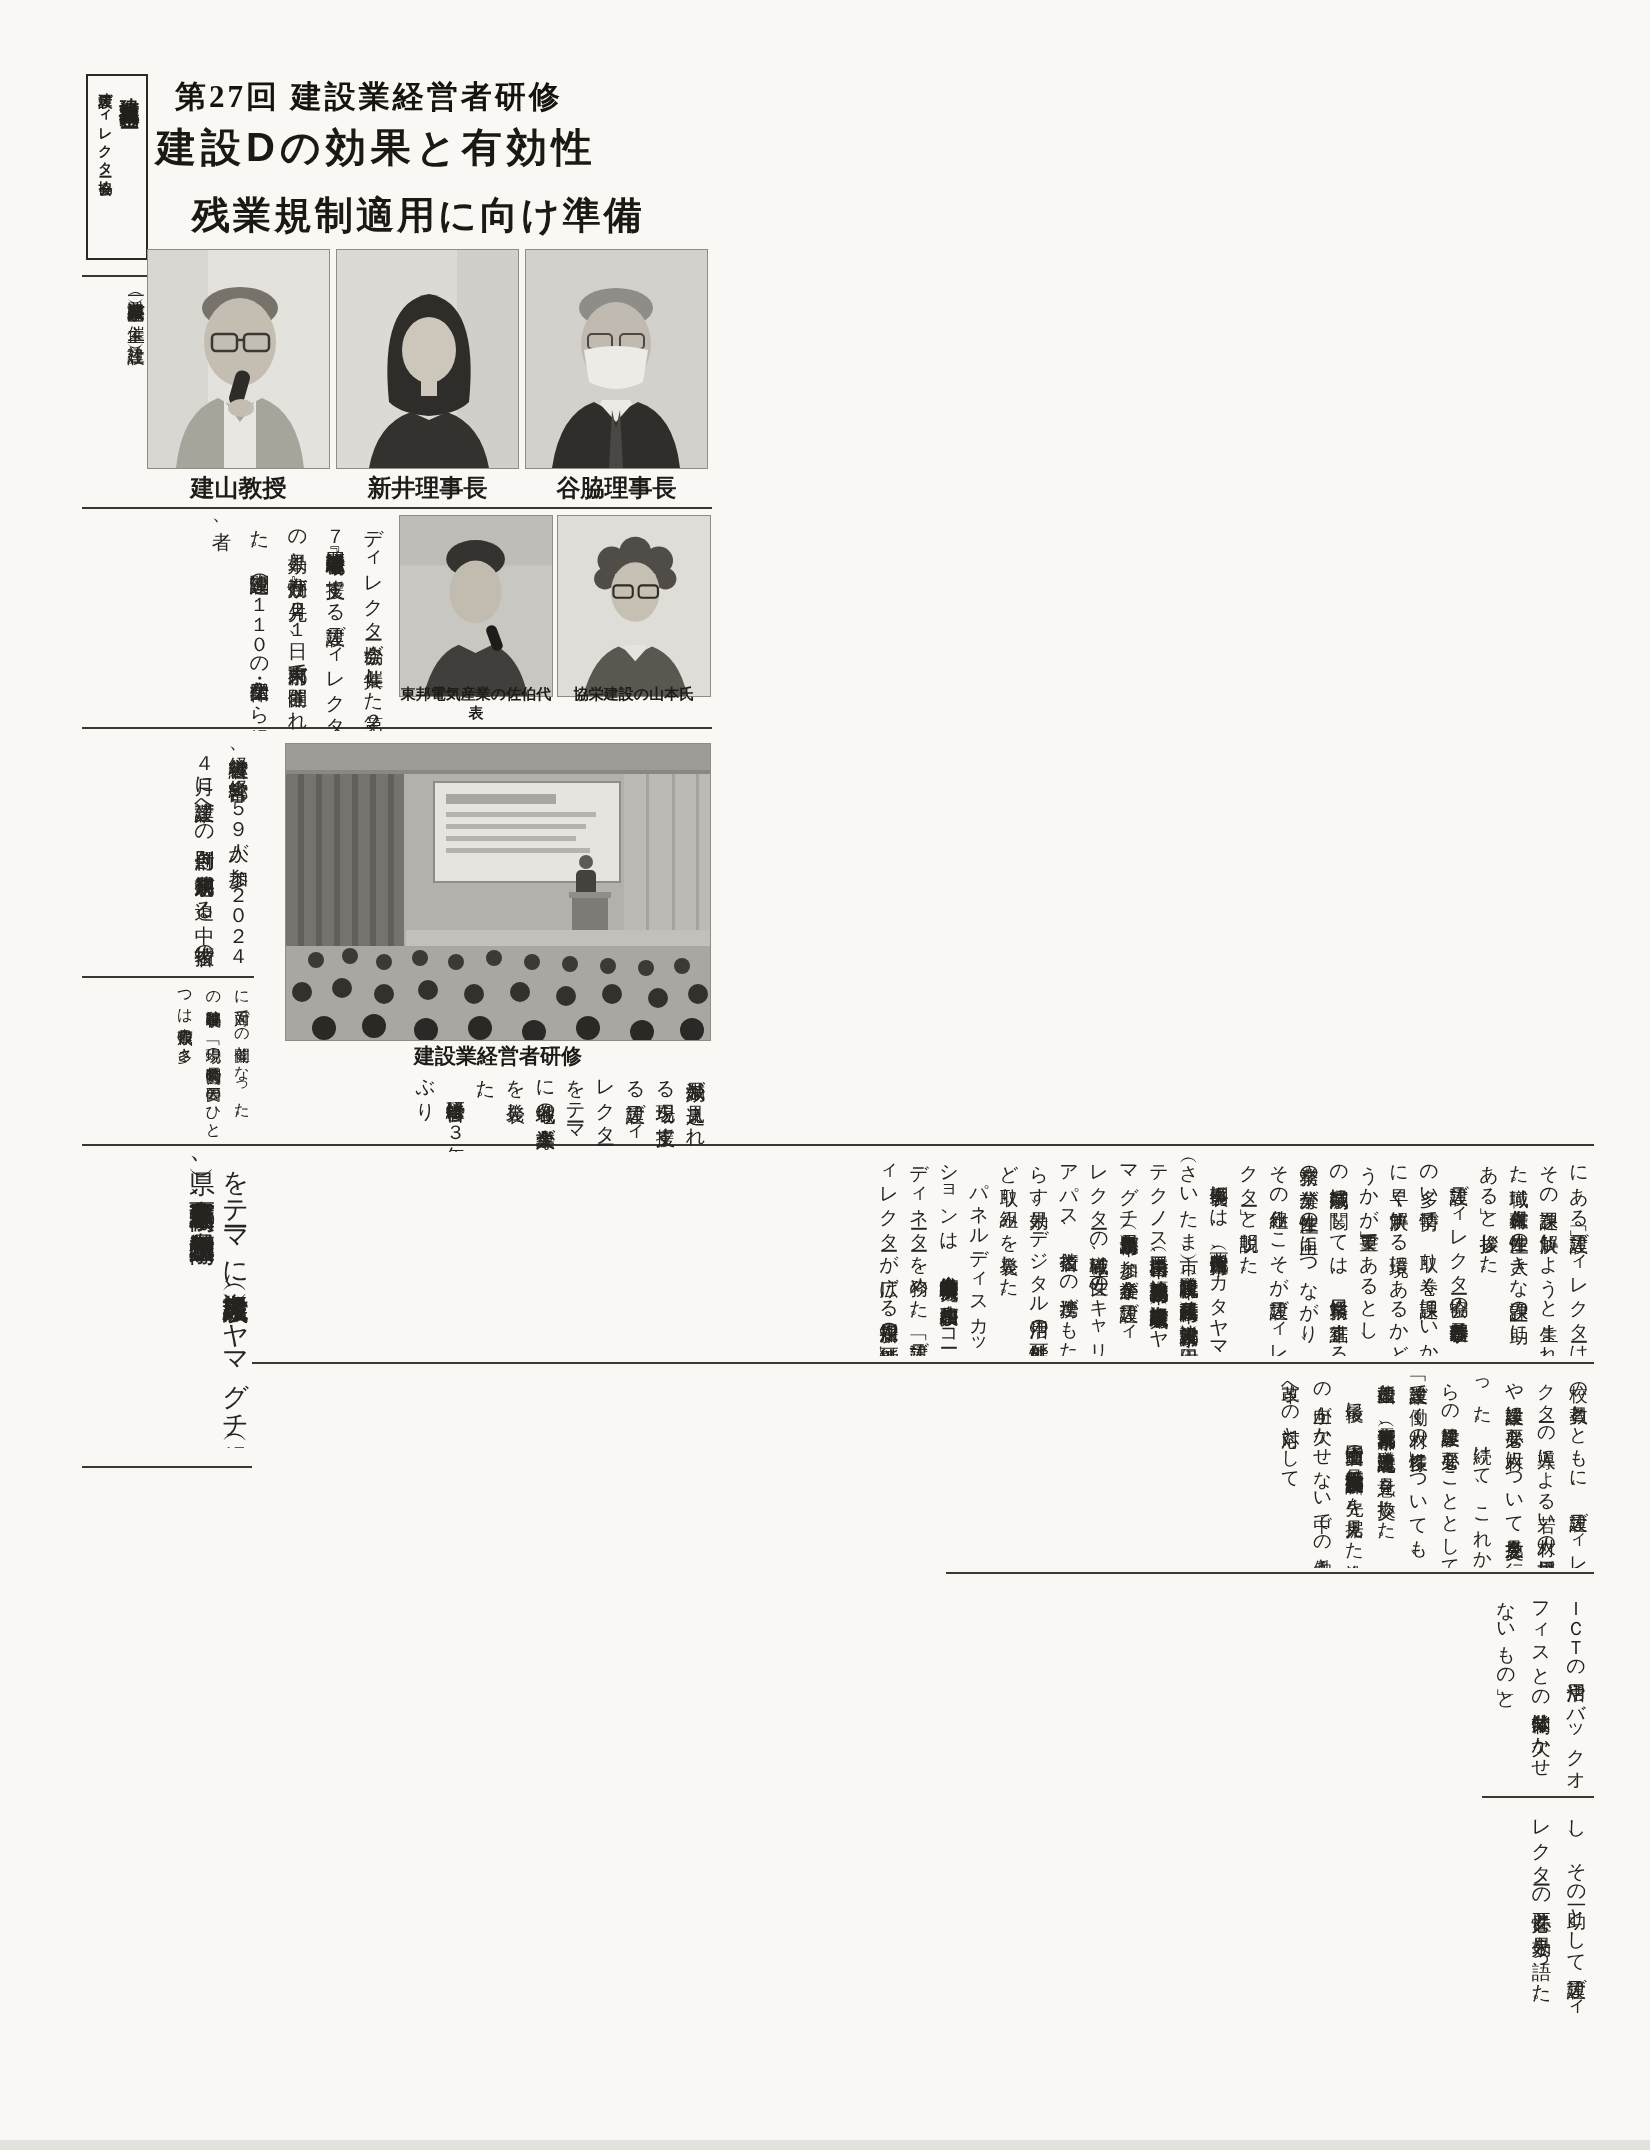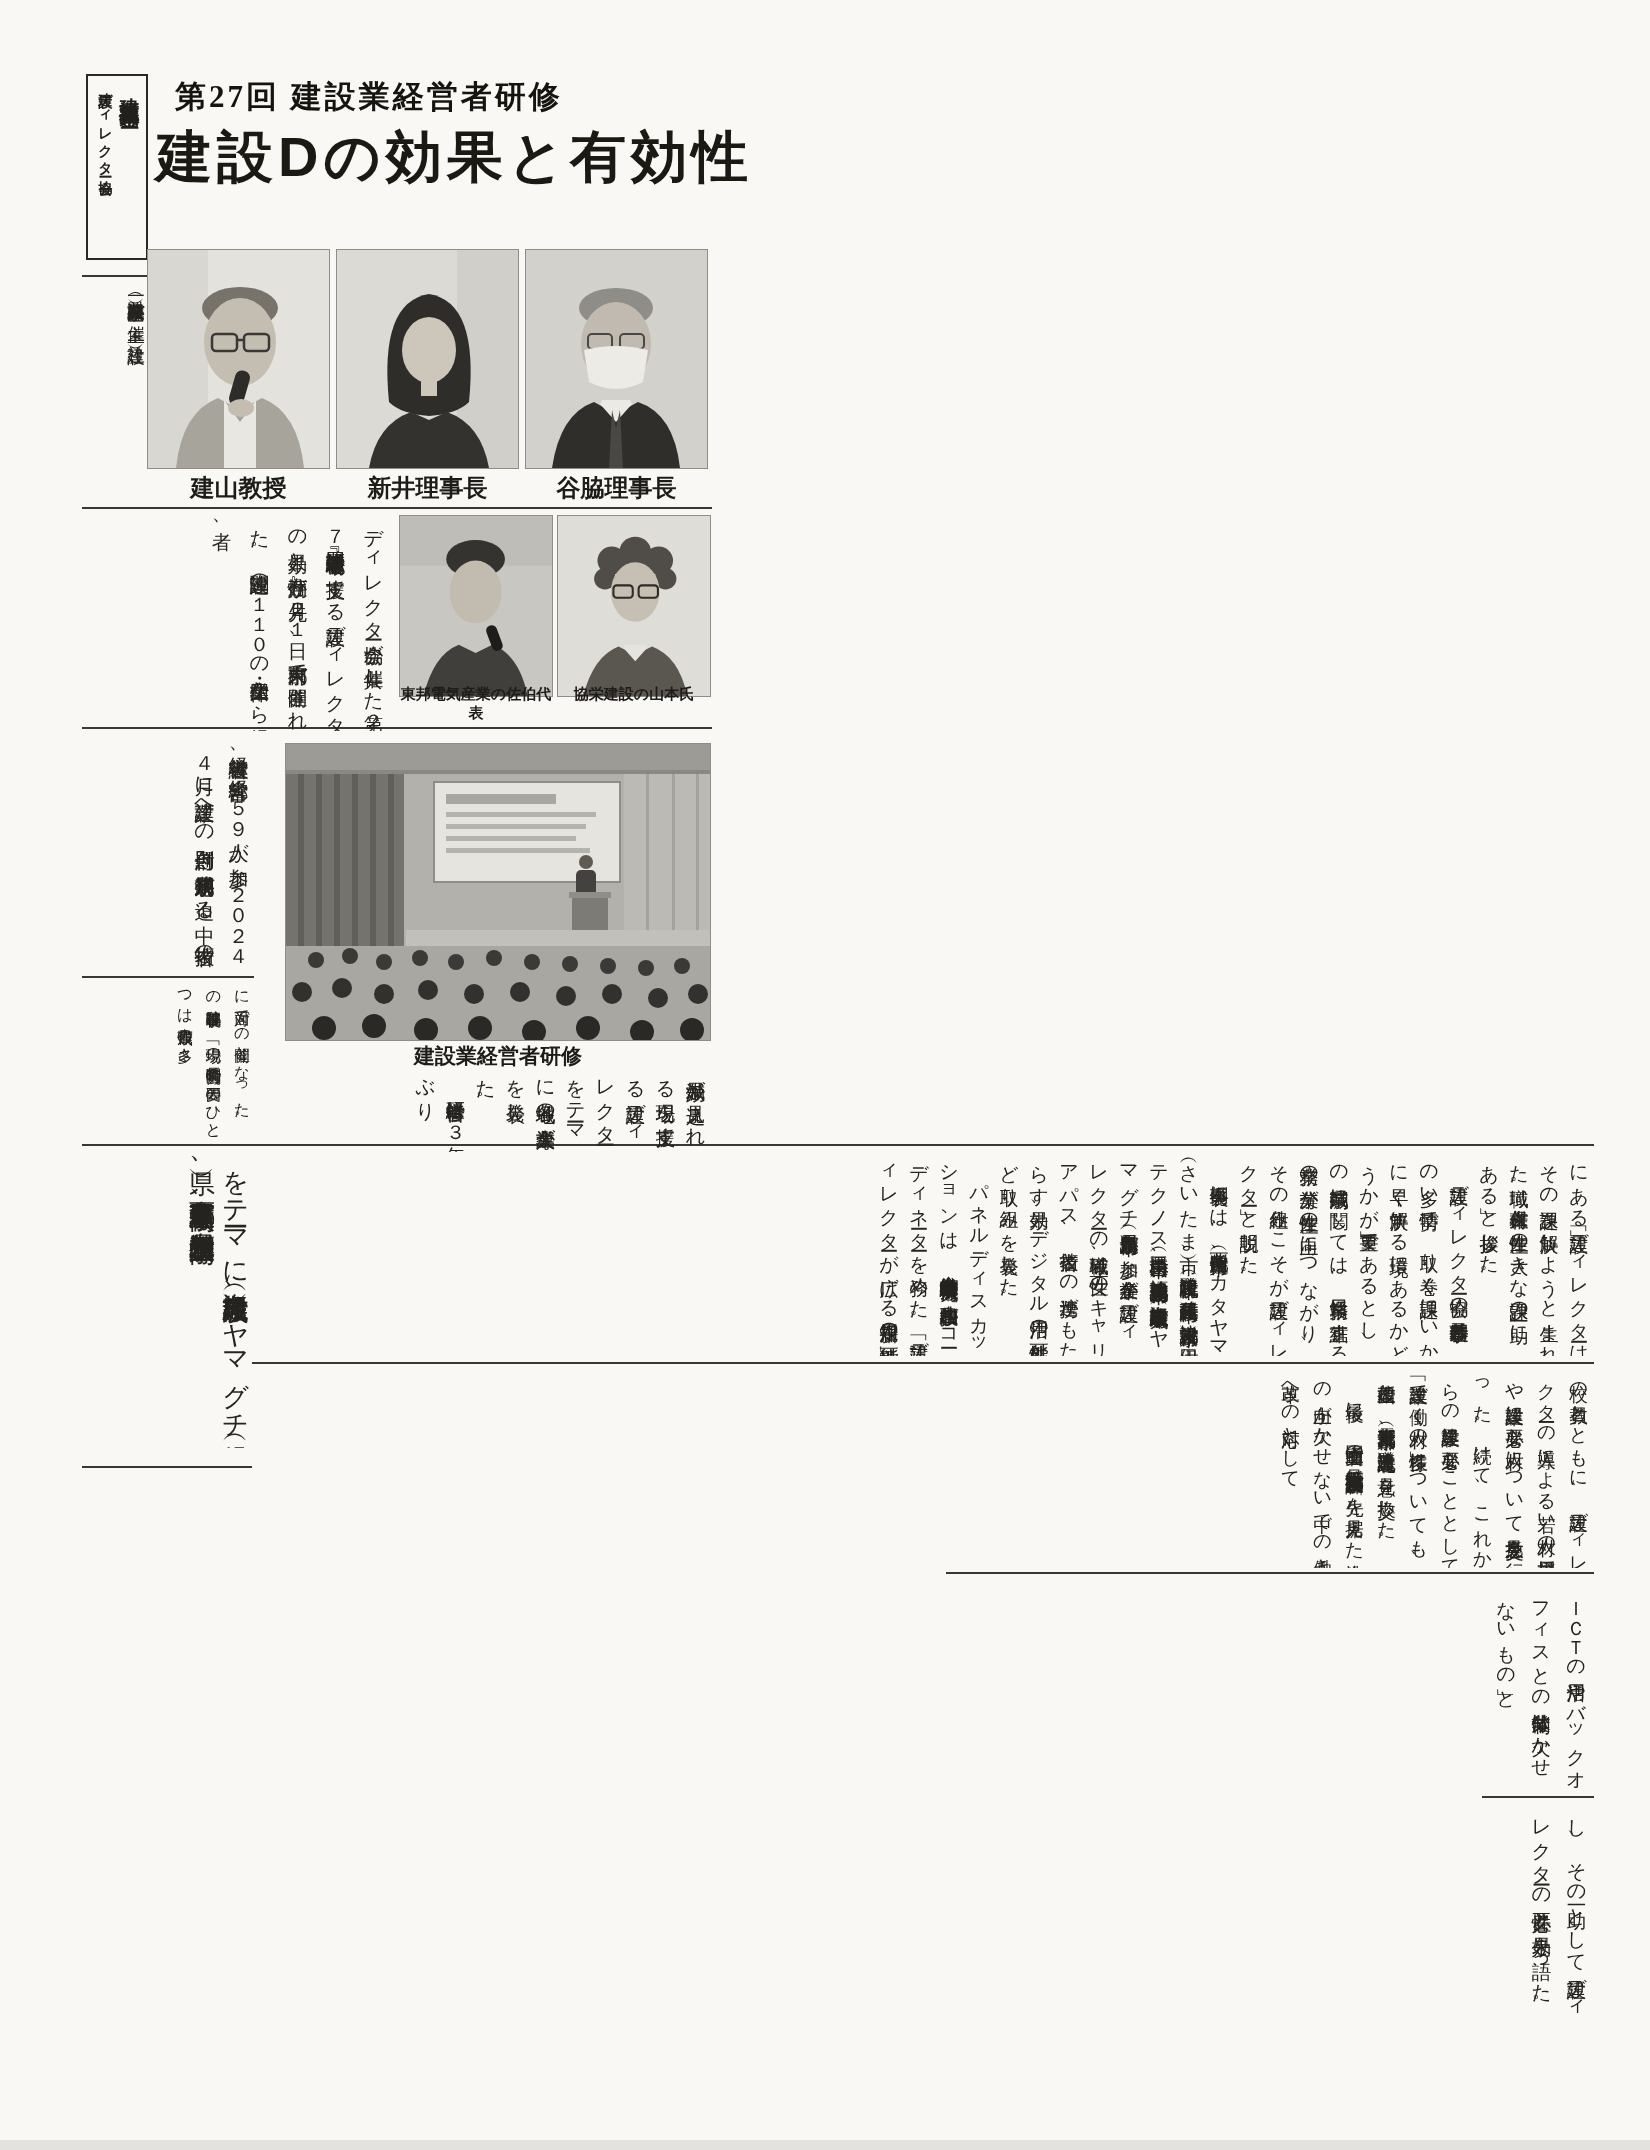--- a/index.html
+++ b/index.html
@@ -7,21 +7,21 @@
   .page{position:absolute;inset:0;}
   
   .masthead{position:absolute;left:86px;top:74px;width:62px;height:186px;border:2.5px solid #2b2924;
     writing-mode:vertical-rl;padding:6px 3px;box-sizing:border-box;color:#22201c;
     font-family:"Liberation Sans","DejaVu Sans",sans-serif;}
   .masthead .m1{font-size:20px;font-weight:700;letter-spacing:2px;line-height:26px;}
   .masthead .m2{font-size:14px;font-weight:600;letter-spacing:1px;line-height:22px;}
   
   .kicker{position:absolute;left:175px;top:76px;font-size:31px;font-weight:700;letter-spacing:3px;
     color:#16140f;font-family:"Liberation Serif","DejaVu Serif",serif;}
-  .title{position:absolute;left:156px;top:120px;margin:0;font-size:56px;font-weight:700;letter-spacing:5px;
+  .title{position:absolute;left:156px;top:120px;margin:0;font-size:40px;font-weight:700;letter-spacing:5px;
     color:#1b1914;font-family:"Liberation Sans","DejaVu Sans",sans-serif;}
   .subtitle{position:absolute;left:192px;top:190px;font-size:38px;font-weight:700;letter-spacing:3px;
     color:#1b1914;font-family:"Liberation Sans","DejaVu Sans",sans-serif;}
   
   .vtext{position:absolute;writing-mode:vertical-rl;white-space:pre-line;overflow:hidden;
     color:#262420;font-family:"Liberation Serif","DejaVu Serif",serif;letter-spacing:.5px;}
   .v-intro {left:84px; top:286px; width:68px;  height:194px; font-size:17.5px;line-height:33px;}
   .v-intro2{left:84px; top:516px; width:308px; height:215px; font-size:19.5px;line-height:38px;}
   .v-part1 {left:84px; top:742px; width:172px; height:226px; font-size:20px;  line-height:34px;}
   .v-part2 {left:84px; top:980px; width:172px; height:158px; font-size:15.5px;line-height:28.5px;}
@@ -59,20 +59,21 @@
 
 <div class="page">
 
   <div class="masthead">
     <div class="m1">建設業振興基金</div>
     <div class="m2">建設ディレクター協会</div>
   </div>
 
   <div class="kicker">第27回 建設業経営者研修</div>
   <h1 class="title">建設Dの効果と有効性</h1>
+  <div class="subtitle">残業規制適用に向け準備</div>
 
   <div class="rule r0"></div>
   <div class="rule r1"></div>
   <div class="rule r2"></div>
   <div class="rule r3"></div>
   <div class="rule r4"></div>
   <div class="rule r5"></div>
   <div class="rule r6"></div>
   <div class="rule r7"></div>
   <div class="rule r8"></div>

